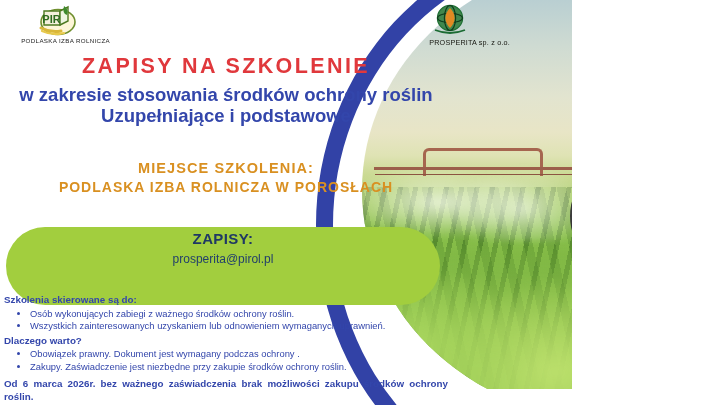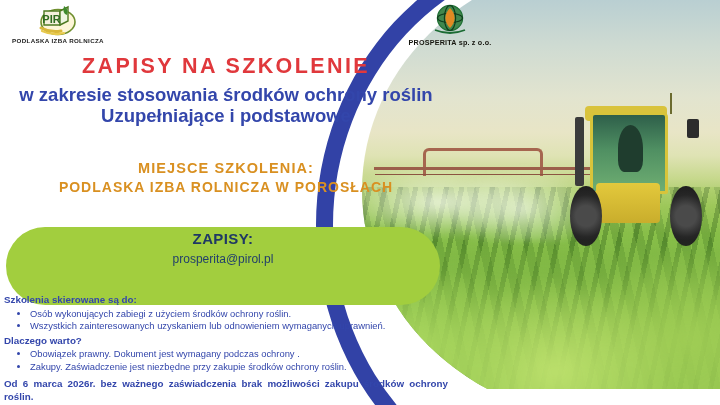--- a/index.html
+++ b/index.html
@@ -7,21 +7,21 @@
     margin: 0;
     padding: 0;
     background: #ffffff;
   }
   body {
     font-family: "Liberation Sans", sans-serif;
   }
 
   .poster {
     position: relative;
-    width: 720px;
+    width: 572px;
     height: 405px;
     background: #ffffff;
     overflow: hidden;
   }
 
   
   .photo-wrap {
     position: absolute;
     left: 352px;
     top: 0;
@@ -188,24 +188,25 @@
     text-align: center;
     z-index: 6;
   }
   .logo-left .mark {
     width: 48px; height: 33px;
     margin: 0 auto 1px;
     position: relative;
   }
   .logo-caption {
     font-size: 6.2px;
-    font-weight: bold;
+    font-weight: normal;
     letter-spacing: .35px;
     color: #1c1c1c;
     white-space: nowrap;
+    text-align: right;
   }
 
   .logo-right {
     position: absolute;
     left: 390px;
     top: 3px;
     width: 120px;
     text-align: center;
     z-index: 6;
   }
@@ -391,21 +392,21 @@
   </div>
 
   <div class="signup">
     <div class="s-title">ZAPISY:</div>
     <div class="s-mail">prosperita@pirol.pl</div>
   </div>
 
   <div class="info">
     <div class="hdr">Szkolenia skierowane są do:</div>
     <ul>
-      <li>Osób wykonujących zabiegi z użyciem środków ochrony roślin.</li>
+      <li>Osób wykonujących zabiegi z ważnego środków ochrony roślin.</li>
       <li>Wszystkich zainteresowanych uzyskaniem lub odnowieniem wymaganych uprawnień.</li>
     </ul>
     <div class="hdr">Dlaczego warto?</div>
     <ul>
       <li>Obowiązek prawny. Dokument jest wymagany podczas ochrony .</li>
       <li>Zakupy. Zaświadczenie jest niezbędne przy zakupie  środków ochrony roślin.</li>
     </ul>
     <div class="note">Od 6 marca 2026r. bez ważnego zaświadczenia brak możliwości zakupu środków ochrony roślin.</div>
   </div>
 

